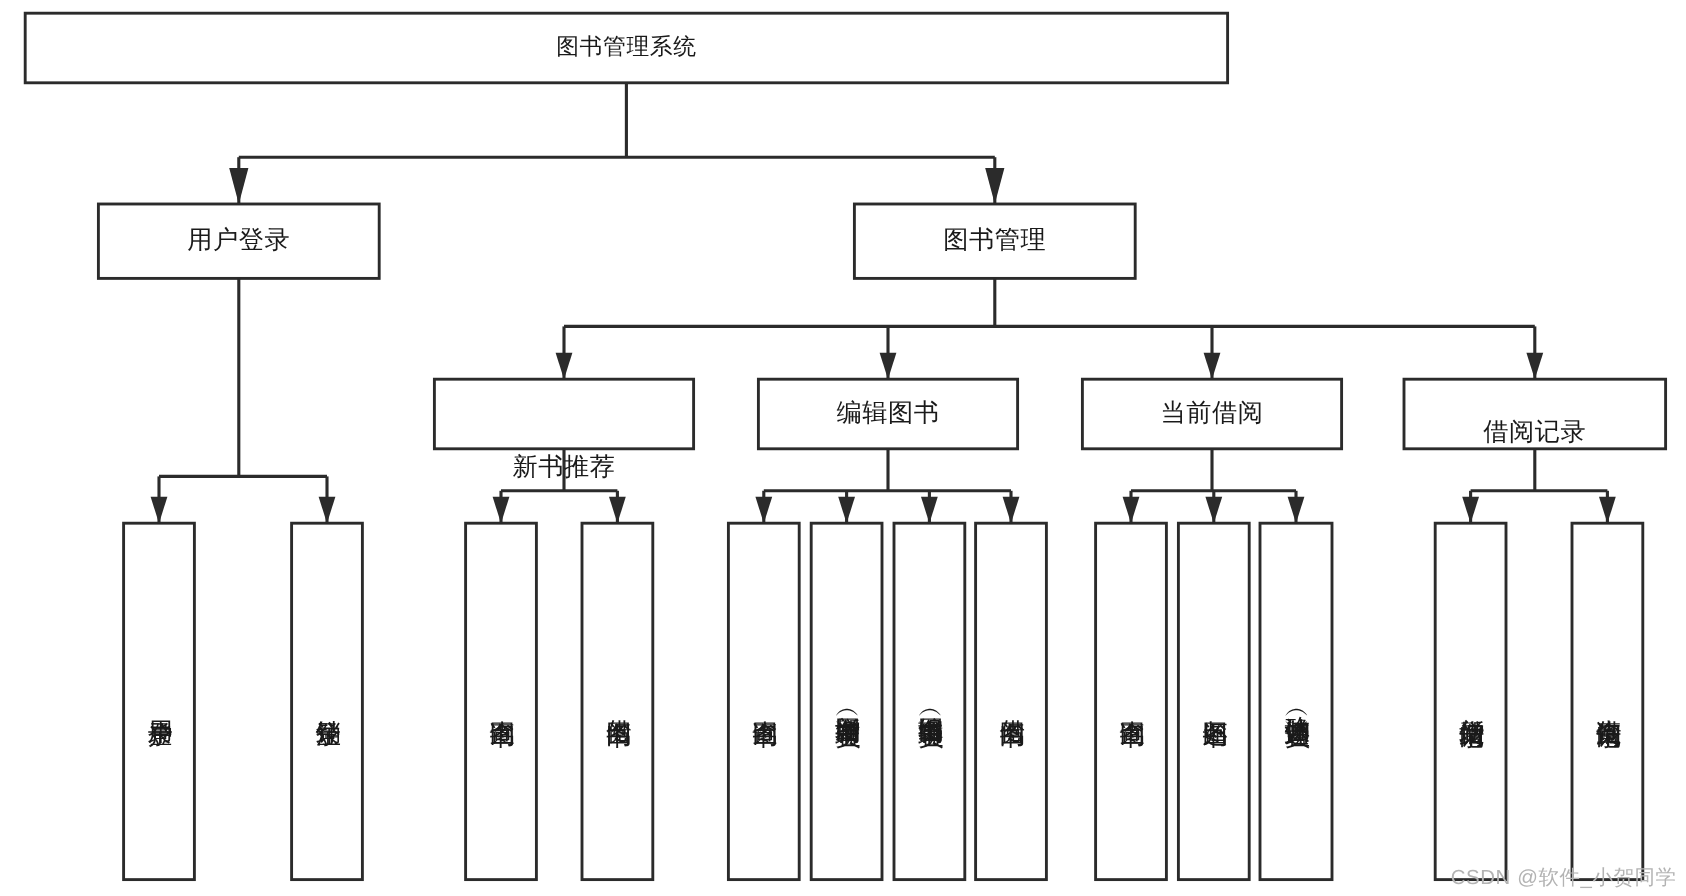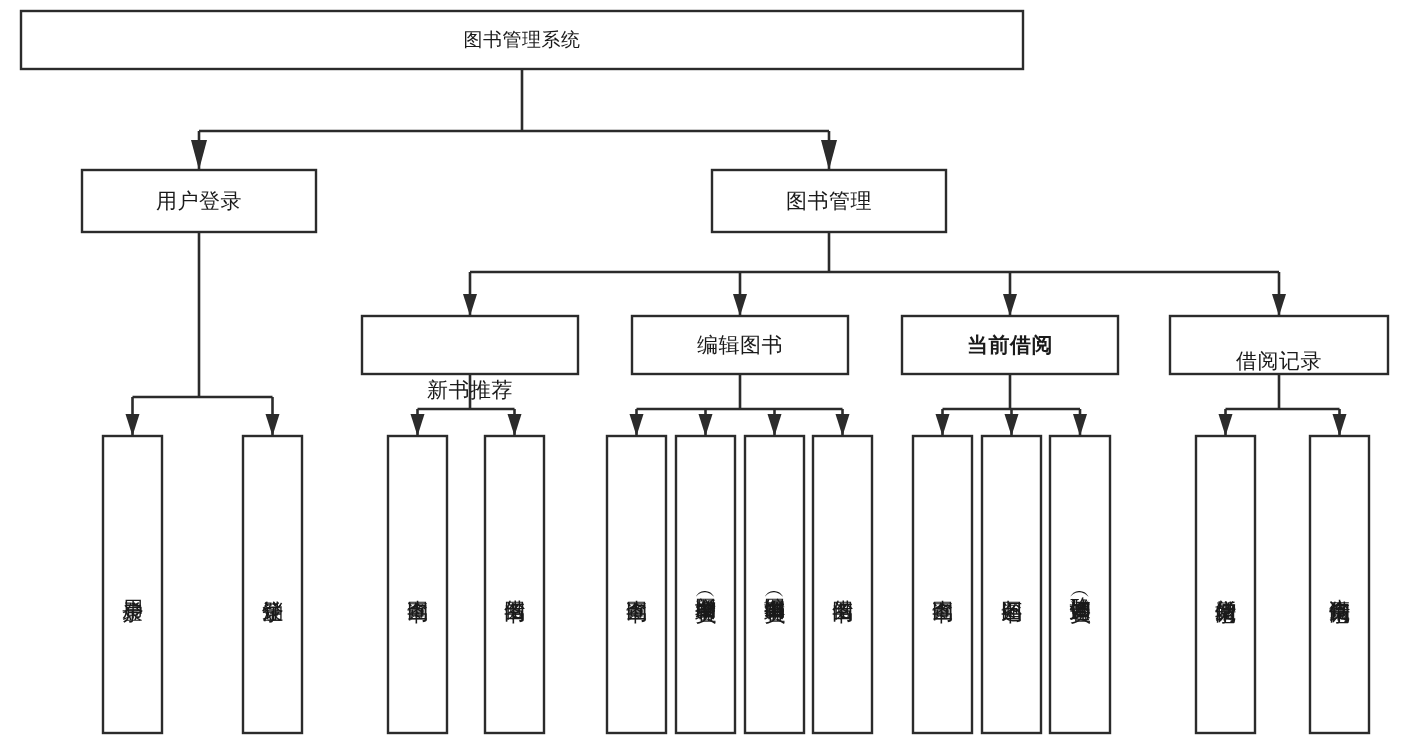--- a/index.html
+++ b/index.html
@@ -162,30 +162,31 @@
         <polygon points="1332.5,414 1346.5,414 1339.5,436" class="arrow-head"></polygon>
       </g>
   </svg>
 
   <div id="labels-layer">
       <div class="node-label horizontal title-label" style="left: 21px; top: 11px; width: 1002px; height: 58px;">图书管理系统</div>
       <div class="node-label horizontal" style="left: 82px; top: 170px; width: 234px; height: 62px;">用户登录</div>
       <div class="node-label horizontal" style="left: 712px; top: 170px; width: 234px; height: 62px;">图书管理</div>
       <div class="node-label horizontal" style="left: 362px; top: 316px; width: 216px; height: 58px; margin-top: 45px;">新书推荐</div>
       <div class="node-label horizontal" style="left: 632px; top: 316px; width: 216px; height: 58px;">编辑图书</div>
-      <div class="node-label horizontal" style="left: 902px; top: 316px; width: 216px; height: 58px; font-weight: bold;">当前借阅</div>
+      <div class="node-label horizontal" style="left: 902px; top: 316px; width: 216px; height: 58px;">当前借阅</div>
       <div class="node-label horizontal" style="left: 1170px; top: 332px; width: 218px; height: 58px;">借阅记录</div>
       <div class="node-label vertical" style="left: 103px; top: 436px; width: 59px; height: 297px;">用户登录</div>
       <div class="node-label vertical" style="left: 243px; top: 436px; width: 59px; height: 297px;">注销登录</div>
       <div class="node-label vertical" style="left: 388px; top: 436px; width: 59px; height: 297px;">查询图书</div>
       <div class="node-label vertical" style="left: 485px; top: 436px; width: 59px; height: 297px;">借阅图书</div>
       <div class="node-label vertical" style="left: 607px; top: 436px; width: 59px; height: 297px;">查询图书</div>
       <div class="node-label vertical" style="left: 676px; top: 436px; width: 59px; height: 297px;">新增图书（管理员）</div>
       <div class="node-label vertical" style="left: 745px; top: 436px; width: 59px; height: 297px;">编辑图书（管理员）</div>
       <div class="node-label vertical" style="left: 813px; top: 436px; width: 59px; height: 297px;">借阅图书</div>
       <div class="node-label vertical" style="left: 913px; top: 436px; width: 59px; height: 297px;">查询图书</div>
       <div class="node-label vertical" style="left: 982px; top: 436px; width: 59px; height: 297px;">归还图书</div>
       <div class="node-label vertical" style="left: 1050px; top: 436px; width: 60px; height: 297px;">确认归还（管理员）</div>
       <div class="node-label vertical" style="left: 1196px; top: 436px; width: 59px; height: 297px;">新增借阅记录</div>
       <div class="node-label vertical" style="left: 1310px; top: 436px; width: 59px; height: 297px;">查询借阅记录</div>
     </div>
 
+  <div class="watermark">CSDN @软件_小贺同学</div>
 </div>
 
 </body></html>

